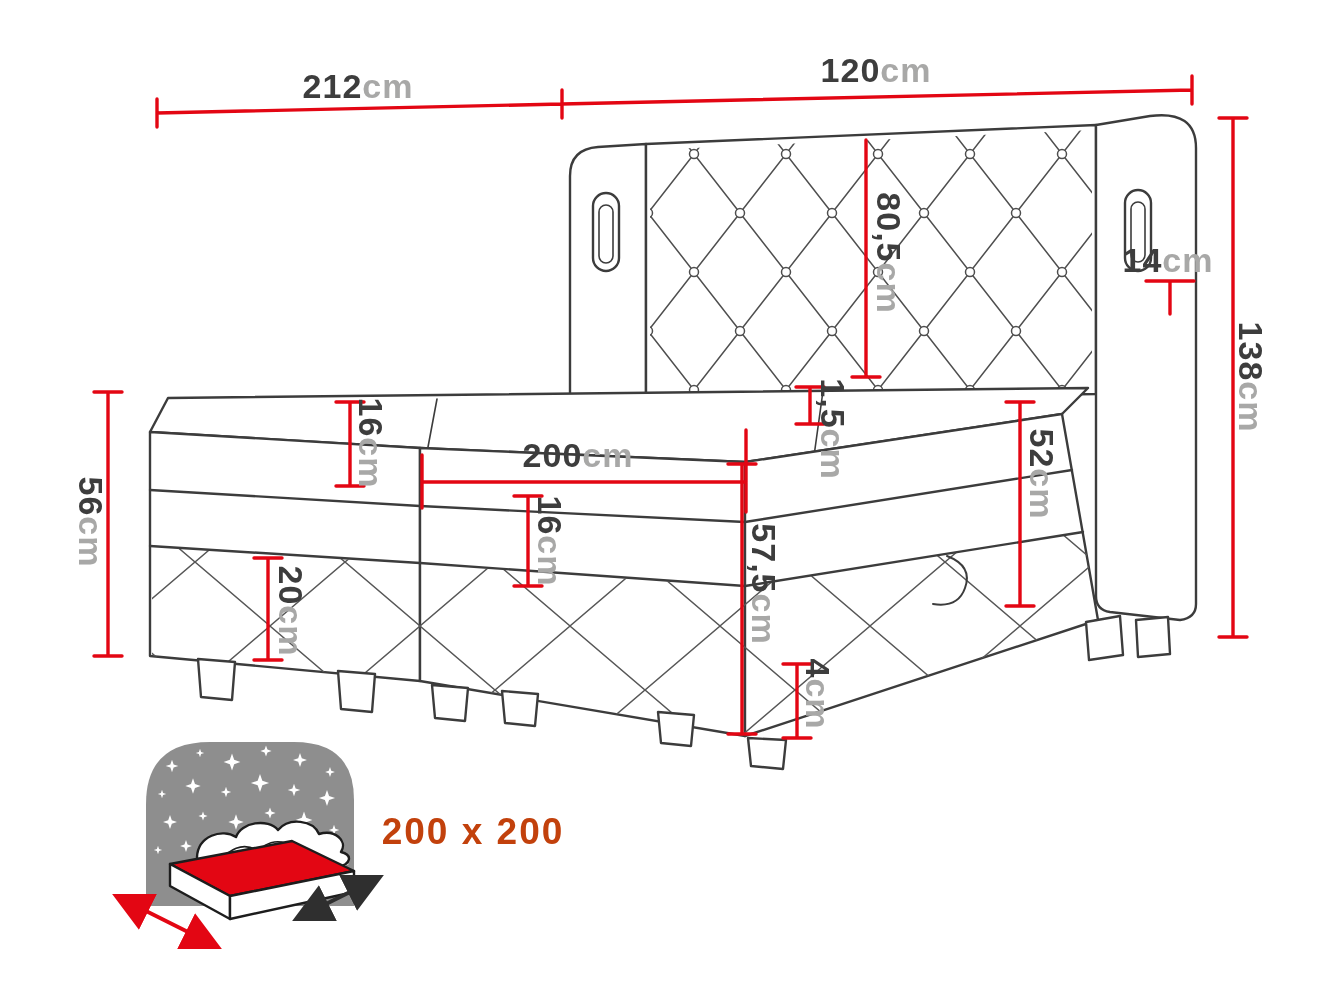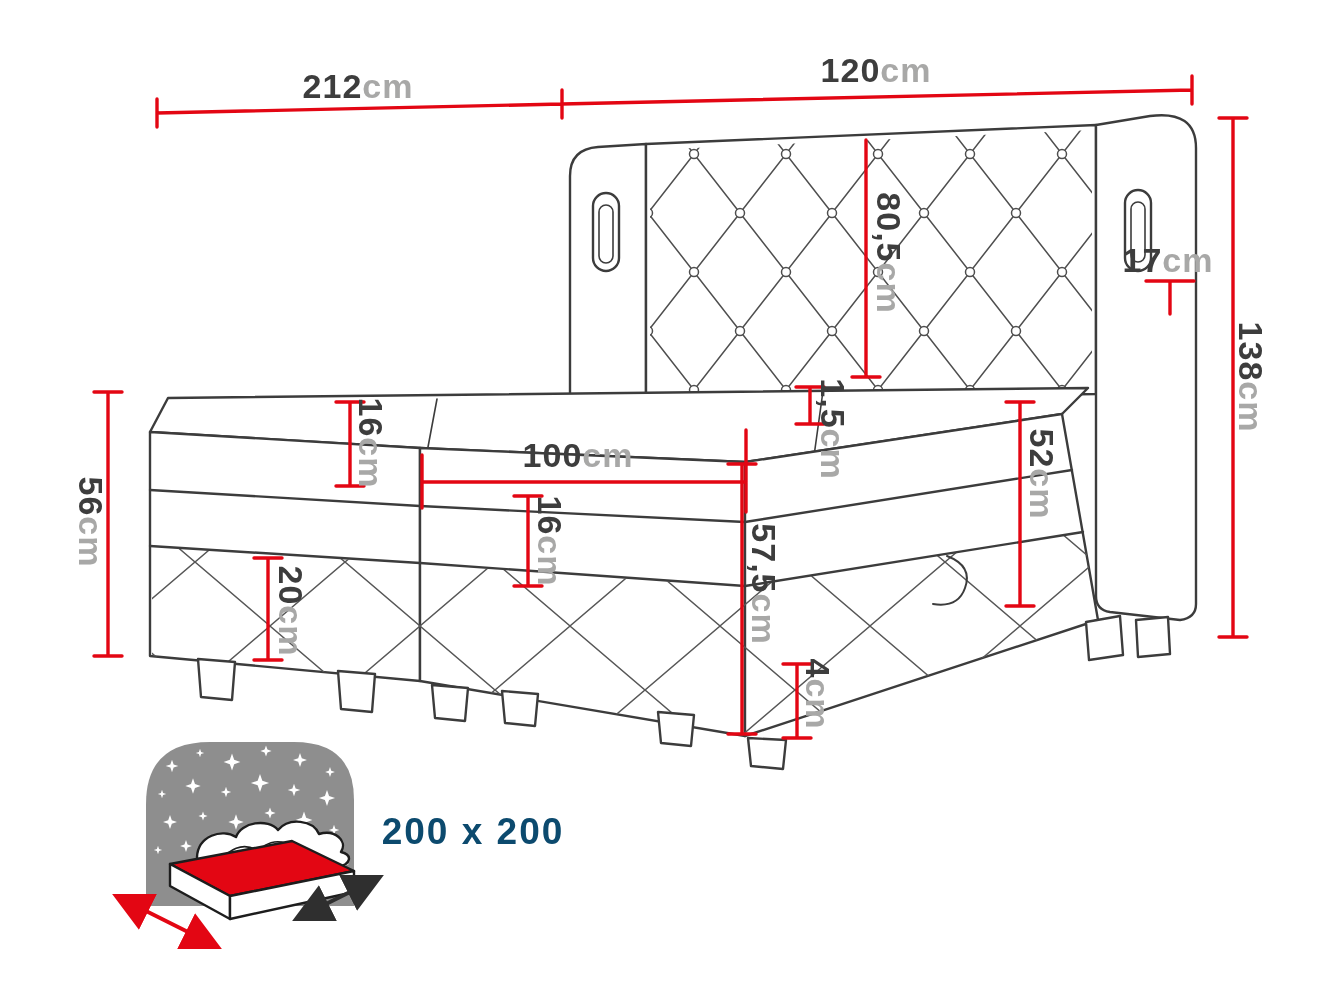--- a/index.html
+++ b/index.html
@@ -3,21 +3,21 @@
 <meta charset="utf-8">
 <style>
   html,body{margin:0;padding:0;background:#fff;}
   .stage{position:relative;width:1336px;height:1002px;background:#fff;overflow:hidden;
          font-family:"Liberation Sans",sans-serif;}
   .stage svg{position:absolute;left:0;top:0;}
   .dim{position:absolute;font-weight:bold;font-size:34px;color:#3d3d3d;white-space:nowrap;
        letter-spacing:1px;transform:translate(-50%,-50%);}
   .dim.v{transform:translate(-50%,-50%) rotate(90deg);}
   .dim .unit{color:#a8a8a7;}
-  .caption{position:absolute;font-weight:bold;font-size:37px;color:#0c4a6e;letter-spacing:2px;
+  .caption{position:absolute;font-weight:bold;font-size:37px;color:#c2410c;letter-spacing:2px;
            white-space:nowrap;transform:translate(-50%,-50%);}
 </style>
 </head>
 <body>
 
 <div class="stage">
 
 <svg width="1336" height="1002" viewBox="0 0 1336 1002">
   <defs>
     <path id="star" d="M0 -7 L1.8 -1.8 L7 0 L1.8 1.8 L0 7 L-1.8 1.8 L-7 0 L-1.8 -1.8 Z"></path>
@@ -145,29 +145,29 @@
     <path d="M310 912 L366 884" stroke="#2f2f2f" stroke-width="4" fill="none" marker-start="url(#ah-dark)" marker-end="url(#ah-dark)"></path>
   </g>
 </svg>
 
   <div class="dim" style="left:358px;top:86px"><span>212</span><span class="unit">cm</span></div>
 
   <div class="dim" style="left:876px;top:70px"><span>120</span><span class="unit">cm</span></div>
 
   <div class="dim v" style="left:888px;top:253px"><span>80,5</span><span class="unit">cm</span></div>
 
-  <div class="dim" style="left:1168px;top:260px"><span>17</span><span class="unit">cm</span></div>
+  <div class="dim" style="left:1168px;top:260px"><span>14</span><span class="unit">cm</span></div>
 
   <div class="dim v" style="left:1250px;top:377px"><span>138</span><span class="unit">cm</span></div>
 
   <div class="dim v" style="left:90px;top:522px"><span>56</span><span class="unit">cm</span></div>
 
   <div class="dim v" style="left:370px;top:443px"><span>16</span><span class="unit">cm</span></div>
 
-  <div class="dim" style="left:578px;top:455px"><span>100</span><span class="unit">cm</span></div>
+  <div class="dim" style="left:578px;top:455px"><span>200</span><span class="unit">cm</span></div>
 
   <div class="dim v" style="left:832px;top:429px"><span>1,5</span><span class="unit">cm</span></div>
 
   <div class="dim v" style="left:1041px;top:474px"><span>52</span><span class="unit">cm</span></div>
 
   <div class="dim v" style="left:549px;top:541px"><span>16</span><span class="unit">cm</span></div>
 
   <div class="dim v" style="left:763px;top:584px"><span>57,5</span><span class="unit">cm</span></div>
 
   <div class="dim v" style="left:290px;top:611px"><span>20</span><span class="unit">cm</span></div>

